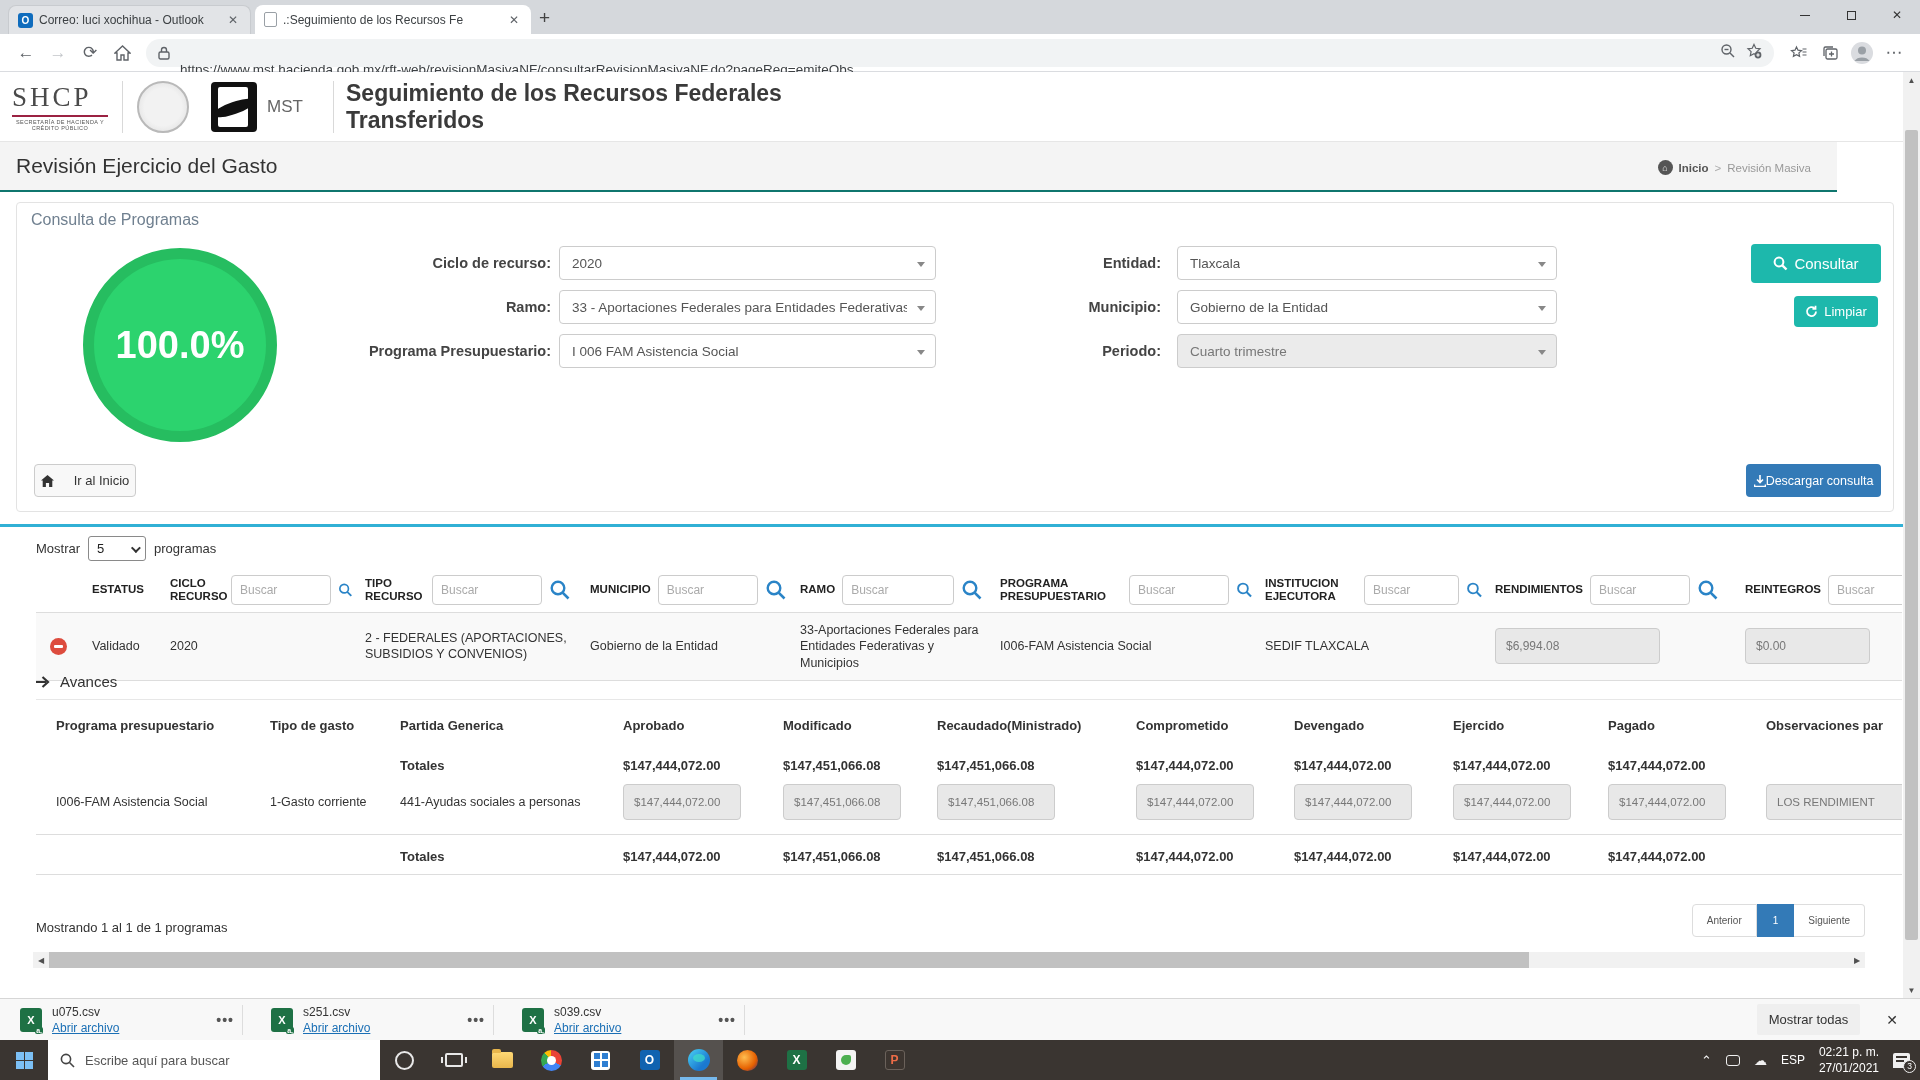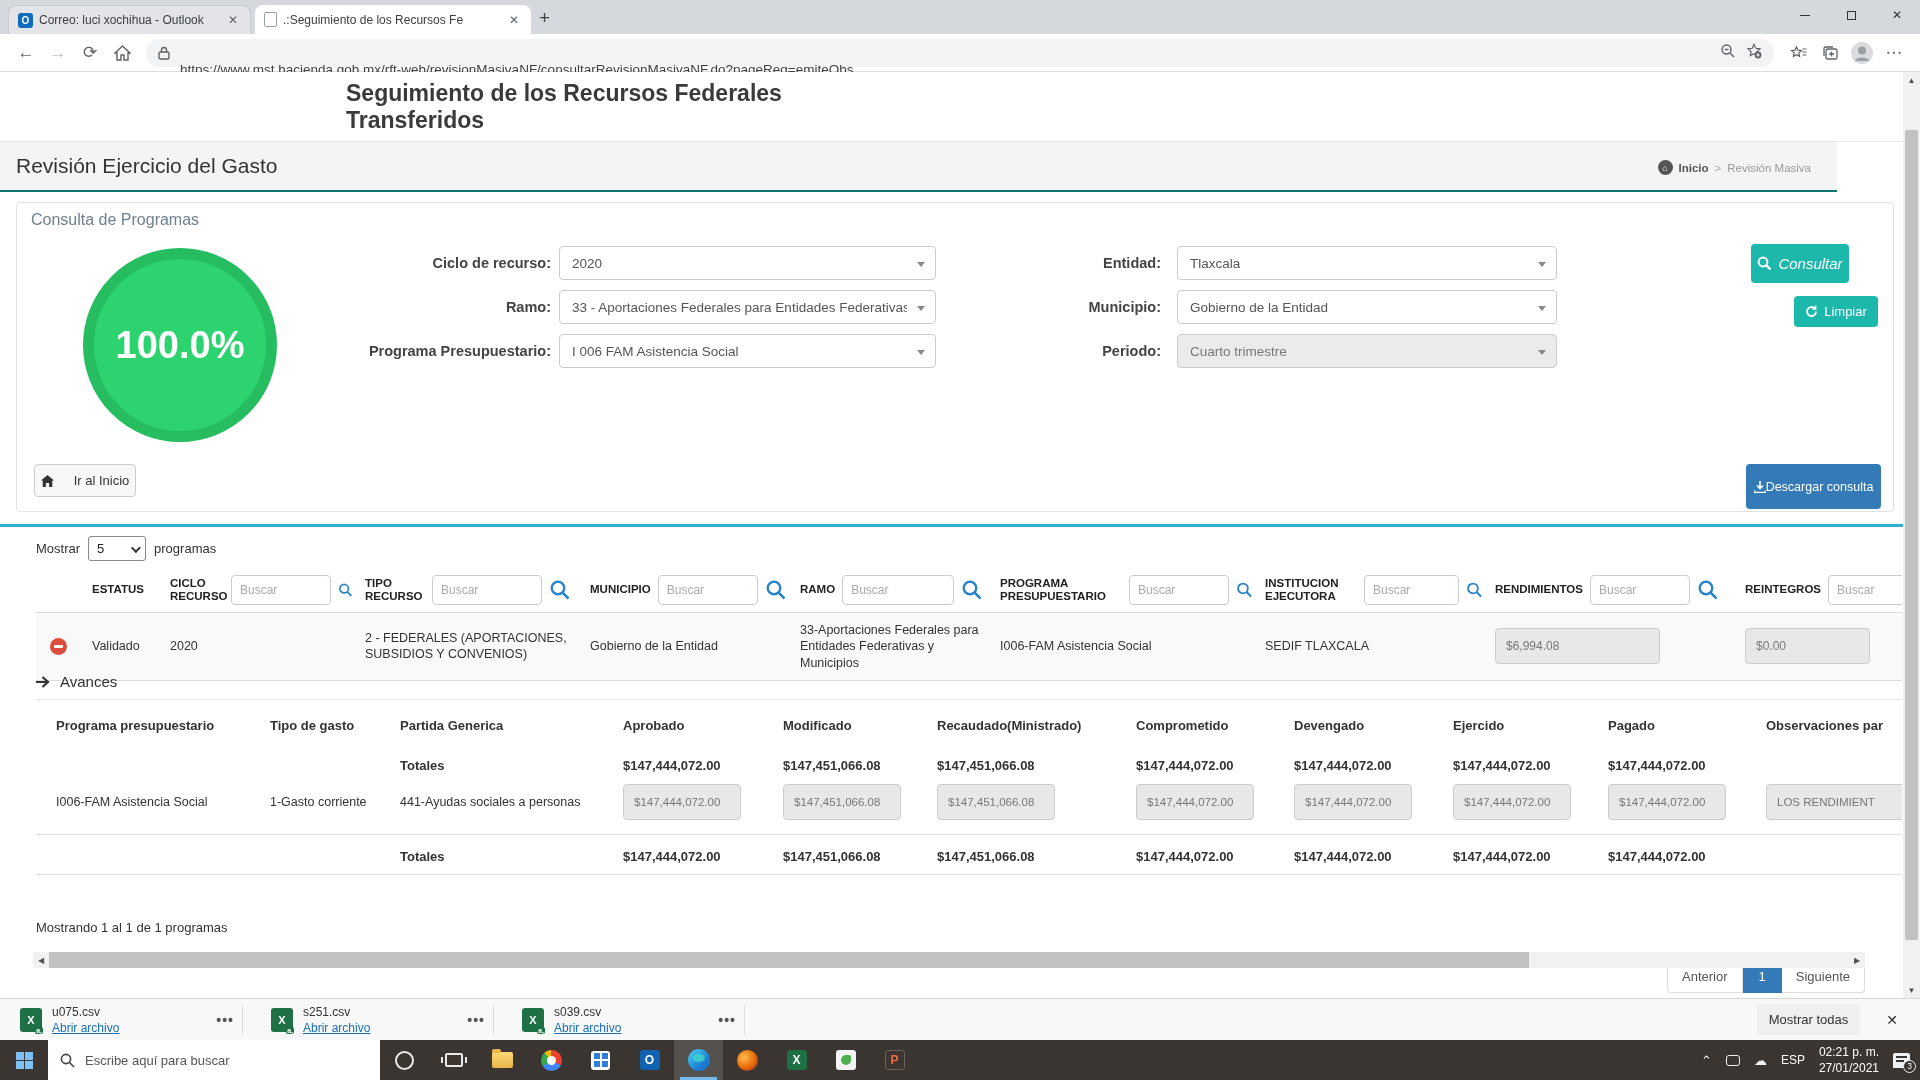--- a/index.html
+++ b/index.html
@@ -58,24 +58,24 @@
   
   #panel { position:absolute; left:16px; top:202px; width:1878px; height:310px; background:#fff; border:1px solid #e3e3e3; border-radius:4px; }
   #section-title { position:absolute; left:14px; top:8px; font-size:16px; color:#708090; }
   #progress-circle { position:absolute; left:66px; top:45px; width:194px; height:194px; border-radius:50%; background:#2cd36e; border:11px solid #26bd60; display:flex; align-items:center; justify-content:center; color:#fff; font-size:38px; font-weight:600; }
   .frm-lbl { position:absolute; width:220px; font-size:14.5px; font-weight:bold; color:#444; line-height:34px; text-align:right; }
   .sel { position:absolute; height:34px; background:#fff; border:1px solid #ccc; border-radius:4px; font-size:13.5px; color:#555; display:flex; align-items:center; padding:0 28px 0 12px; }
   .sel .caret { position:absolute; right:10px; top:15px; width:0; height:0; border-left:4px solid transparent; border-right:4px solid transparent; border-top:5px solid #888; }
   .sel.disabled { background:#ebebeb; color:#777; }
   .sel span { white-space:nowrap; overflow:hidden; }
   .btn-teal { position:absolute; background:#1db8ac; color:#fff; border-radius:4px; display:flex; align-items:center; justify-content:center; gap:6px; }
-  #btn-consultar { left:1734px; top:41px; width:98px; height:39px; font-size:15px;font-style:italic; }
+  #btn-consultar { left:1734px; top:41px; width:130px; height:39px; font-size:15px; }
   #btn-limpiar { left:1777px; top:93px; width:84px; height:31px; font-size:13px; }
   #btn-inicio { position:absolute; left:17px; top:261px; width:102px; height:33px; background:#f8f8f8; border:1px solid #ccc; border-radius:4px; display:flex; align-items:center; justify-content:center; gap:20px; font-size:13px; color:#333; }
-  #btn-descargar { position:absolute; left:1729px; top:261px; width:135px; height:45px; background:#337ab7; border-radius:4px; display:flex; align-items:center; justify-content:center; gap:0; font-size:12.5px; color:#fff; }
+  #btn-descargar { position:absolute; left:1729px; top:261px; width:135px; height:33px; background:#337ab7; border-radius:4px; display:flex; align-items:center; justify-content:center; gap:0; font-size:12.5px; color:#fff; }
 
   #divider-teal { position:absolute; left:0; top:524px; width:1920px; height:3px; background:#31b0d5; }
 
   
   #tablecontrols { position:absolute; left:36px; top:536px; display:flex; align-items:center; gap:8px; font-size:13px; color:#333; }
   #pagesize { width:58px; height:25px; border:1px solid #8a8a8a; border-radius:3px; background:#fff; display:flex; align-items:center; padding:0 8px; position:relative; font-size:13px; color:#222; }
   #pagesize .caret2 { position:absolute; right:7px; top:9px; width:7px; height:7px; border-right:2px solid #333; border-bottom:2px solid #333; transform:rotate(45deg) translateY(-2px); }
 
   
   #ptable { position:absolute; left:36px; top:568px; width:1866px; overflow:hidden; }
@@ -101,21 +101,21 @@
   .a1{width:214px;} .a2{width:130px;} .a3{width:223px;} .a4{width:160px;} .a5{width:154px;} .a6{width:199px;} .a7{width:158px;} .a8{width:159px;} .a9{width:155px;} .a10{width:158px;} .a11{width:220px;}
   .ahead { font-size:13px; font-weight:bold; color:#333; height:30px; }
   .atot { height:30px; margin-top:10px; font-size:13px; font-weight:bold; color:#333; }
   .adata { margin-top:4px; padding-bottom:14px; border-bottom:1px solid #ddd; font-size:12.5px; color:#333; align-items:center; }
   .atot2 { height:30px; margin-top:10px; padding-bottom:6px; font-size:13px; font-weight:bold; color:#333; border-bottom:1px solid #ddd; width:1866px; }
   .gbox.small { width:118px; font-size:11.5px; }
   .gbox.obs { width:200px; font-size:11.5px; white-space:nowrap; overflow:hidden; }
 
   
   #listinfo { position:absolute; left:36px; top:920px; font-size:13px; color:#333; }
-  #pagination { position:absolute; right:55px; top:960px; display:flex; font-size:13px; }
+  #pagination { position:absolute; right:55px; top:904px; display:flex; font-size:10px; }
   .pg { height:33px; display:flex; align-items:center; padding:0 14px; border:1px solid #ddd; background:#fff; color:#555; }
   .pg.first { border-radius:4px 0 0 4px; }
   .pg.last { border-radius:0 4px 4px 0; border-left:none; }
   .pg.active { background:#337ab7; border-color:#337ab7; color:#fff; padding:0 15px; }
 
   
   #hscroll { position:absolute; left:33px; top:952px; width:1832px; height:16px; background:#f1f1f1; display:flex; align-items:center; }
   .hs-arrow { width:16px; height:16px; display:flex; align-items:center; justify-content:center; font-size:8px; color:#505050; flex:none; }
   #hthumb { height:16px; width:1480px; background:#c1c1c1; flex:none; }
   #vscroll { position:absolute; right:0; top:72px; width:17px; height:926px; background:#f1f1f1; }
@@ -248,20 +248,31 @@
       <svg width="24" height="24" viewBox="0 0 24 24">
           <circle cx="12" cy="12" r="11" fill="#dadce0"></circle>
           <circle cx="12" cy="9.5" r="4" fill="#9aa0a6"></circle>
           <path d="M4.5 20 a8.5 6.5 0 0 1 15 0 Z" fill="#9aa0a6"></path>
         </svg>
     </div>
     <div class="navic">⋯</div>
   </div>
 
   <div id="siteheader">
+    <div id="logos">
+      <div>
+        <div class="shcp-txt">SHCP</div>
+        <div class="shcp-cap">SECRETARÍA DE HACIENDA Y CRÉDITO PÚBLICO</div>
+      </div>
+      <div class="hdr-div"></div>
+      <div class="seal"></div>
+      <div class="mst-logo"></div>
+      <div class="mst-txt">MST</div>
+      <div class="hdr-div"></div>
+    </div>
     <div id="hdr-titleblock">
       <div id="hdr-title">Seguimiento de los Recursos Federales Transferidos</div>
       <div id="hdr-sub">Ciclo: 2020 - Periodo: Cuarto Trimestre (OCT-DIC)</div>
     </div>
   </div>
 
   <div id="pagebar">
     <div id="pagetitle">Revisión Ejercicio del Gasto</div>
     <div id="breadcrumb">
       <span class="bc-home-ic">⌂</span>

